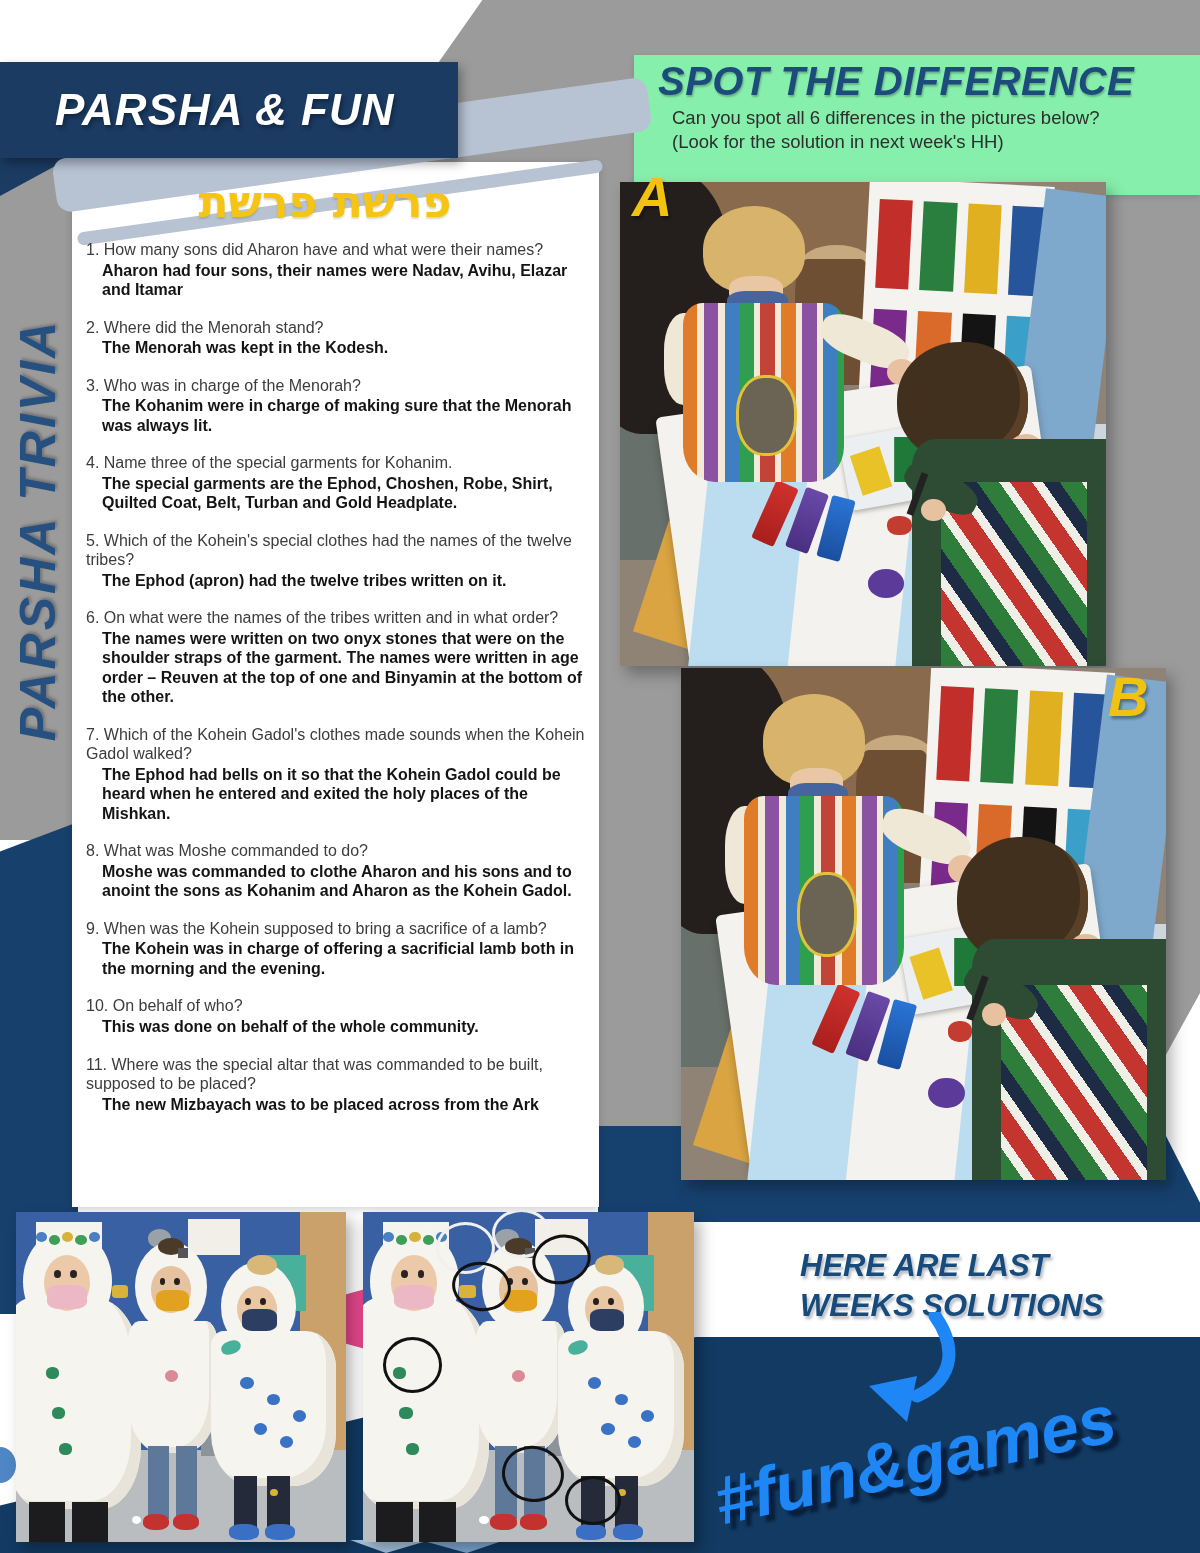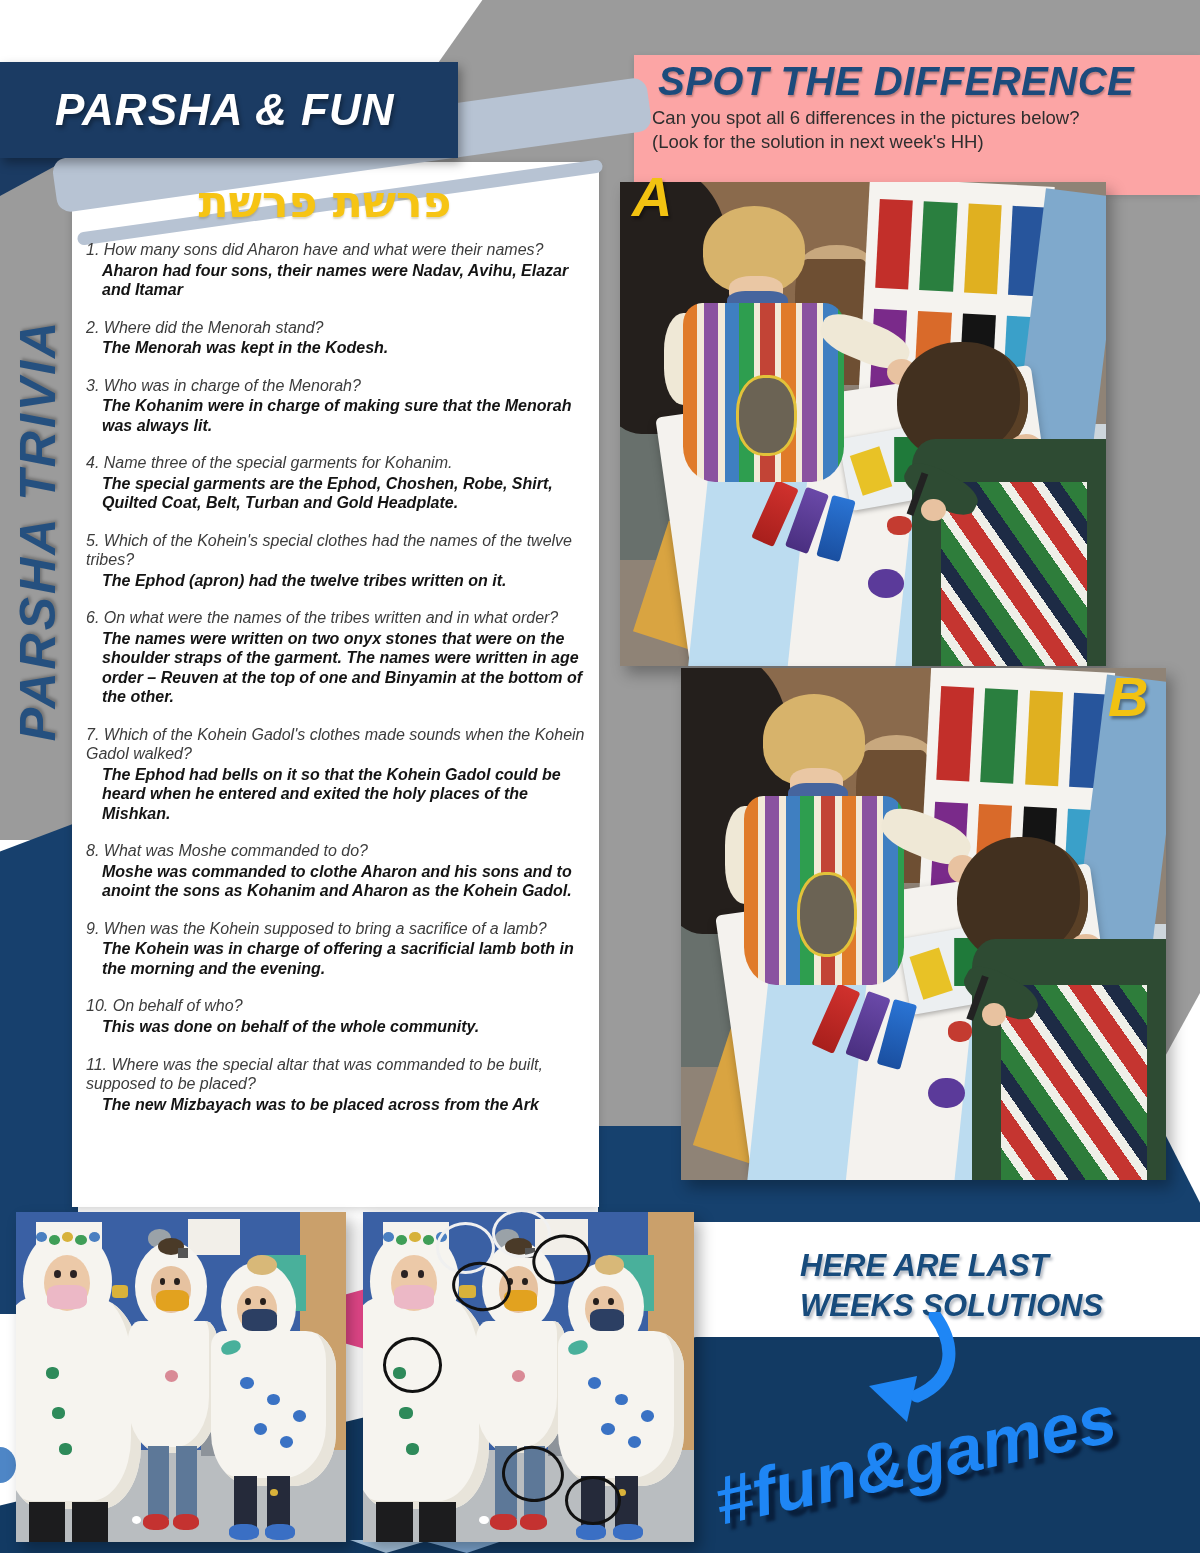--- a/index.html
+++ b/index.html
@@ -17,48 +17,48 @@
     clip-path:polygon(0 6%,100% 0,100% 100%,0 100%);z-index:2;}
   .navy-wedge{left:0;top:158px;width:70px;height:38px;background:#1b3b63;
     clip-path:polygon(0 0,100% 0,0 100%);z-index:2;}
   .navy-mid-band{left:598px;top:1126px;width:602px;height:96px;background:#16416e;
     clip-path:polygon(0 0,93.5% 0,100% 80%,100% 100%,0 100%);z-index:2;}
   .navy-bottom{left:0;top:1337px;width:1200px;height:216px;background:#123a63;
     clip-path:polygon(0 78%,58% 0,100% 0,100% 100%,0 100%);z-index:2;}
 
   .white-panel{left:72px;top:162px;width:527px;height:1045px;background:#ffffff;z-index:3;
     box-shadow:0 2px 8px rgba(0,0,0,.18);}
-  .spot-panel{left:634px;top:55px;width:566px;height:140px;background:#fca5a5;z-index:3;
+  .spot-panel{left:634px;top:55px;width:566px;height:140px;background:#86efac;z-index:3;
     padding:0;box-shadow:0 2px 6px rgba(0,0,0,.12);}
 
   .brush{background:#b7c3d3;z-index:4;border-radius:14px;}
   .brush-main{left:52px;top:118px;width:600px;height:54px;transform:rotate(-8deg);}
   .brush-thin{left:75px;top:196px;width:530px;height:13px;transform:rotate(-8deg);border-radius:7px;}
 
   .banner{left:0;top:62px;width:458px;height:96px;background:#1b3b63;z-index:5;
     box-shadow:3px 5px 10px rgba(0,0,0,.35);display:flex;align-items:center;}
   .banner-title{color:#ffffff;font-size:44px;font-weight:800;font-style:italic;
     padding-left:55px;letter-spacing:1px;text-shadow:2px 3px 4px rgba(0,0,0,.35);}
 
   .hebrew-title{left:75px;top:176px;width:500px;text-align:center;z-index:5;
     font-family:"DejaVu Sans",sans-serif;font-size:44px;font-weight:700;color:#f6c414;
     text-shadow:0 2px 2px rgba(120,90,0,.25);}
 
   .vertical-title{left:-242px;top:495px;width:560px;height:70px;line-height:70px;z-index:4;
     transform:rotate(-90deg);text-align:center;font-size:50px;font-weight:800;font-style:italic;
     color:#25507f;letter-spacing:3px;text-shadow:2px 2px 3px rgba(0,0,0,.25);}
 
   .qa-list{left:86px;top:240px;width:505px;z-index:6;}
-  .qa-item{margin-bottom:18px;font-style:italic;}
+  .qa-item{margin-bottom:18px;}
   .qa-q{font-size:16px;line-height:1.22;color:#3c3c3c;}
   .qa-a{font-size:16px;line-height:1.22;color:#141414;font-weight:700;padding-left:16px;margin-top:1px;}
 
   .spot-heading{margin:4px 0 2px 24px;font-size:40px;font-weight:800;font-style:italic;
     color:#1c4b7c;letter-spacing:0.5px;text-shadow:1px 2px 2px rgba(0,0,0,.25);}
-  .spot-sub{margin:0 0 0 18px;font-size:18.5px;line-height:1.3;color:#2e2e2e;}
+  .spot-sub{margin:0 0 0 38px;font-size:18.5px;line-height:1.3;color:#2e2e2e;}
 
   .photo{z-index:6;overflow:hidden;box-shadow:6px 8px 14px rgba(0,0,0,.3);background:#888;}
   .photo-a{left:620px;top:182px;width:486px;height:484px;}
   .photo-b{left:681px;top:668px;width:485px;height:512px;}
   .photo-sol1{left:16px;top:1212px;width:330px;height:330px;}
   .photo-sol2{left:363px;top:1212px;width:331px;height:330px;}
 
   .photo-label{z-index:8;font-size:56px;font-weight:800;font-style:italic;color:#f2c211;
     text-shadow:2px 3px 3px rgba(0,0,0,.35);}
   .label-a{left:632px;top:164px;}

